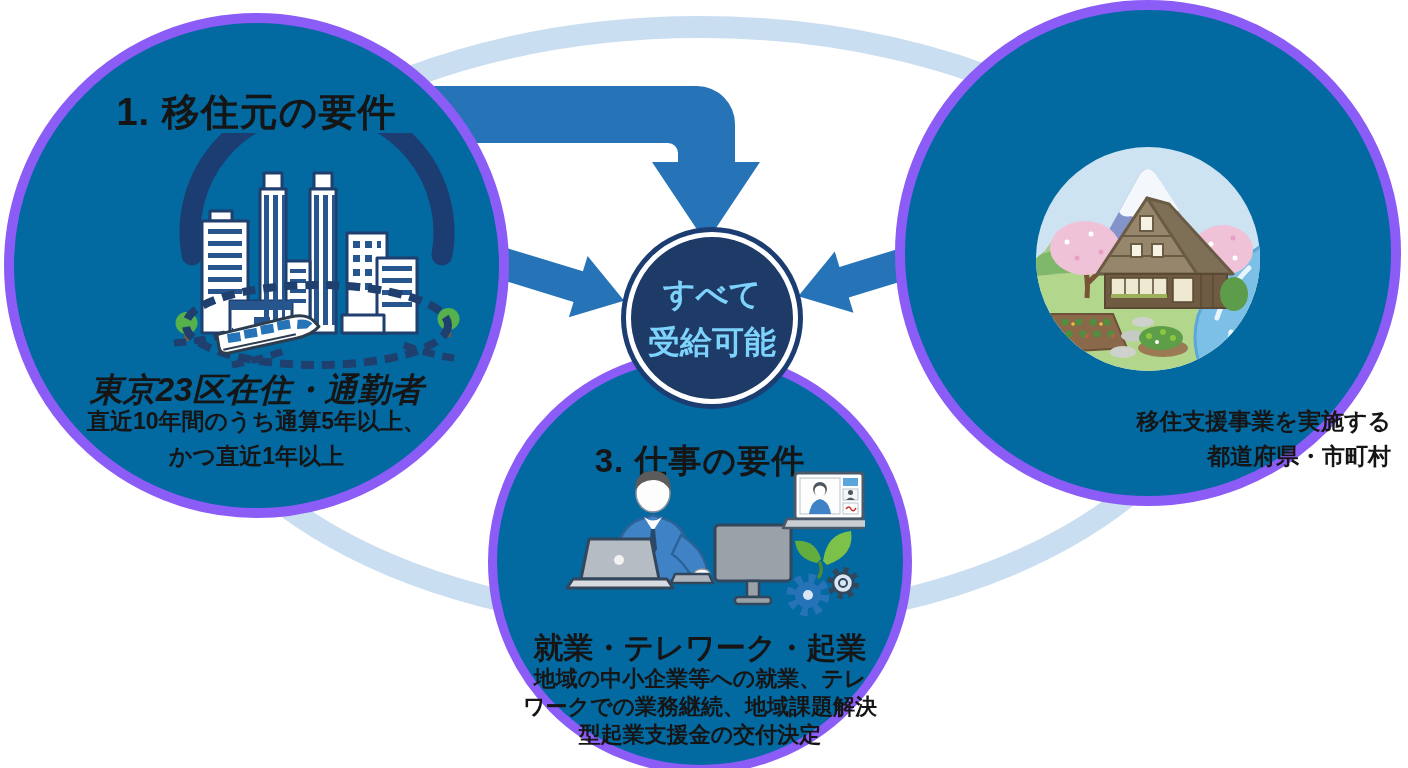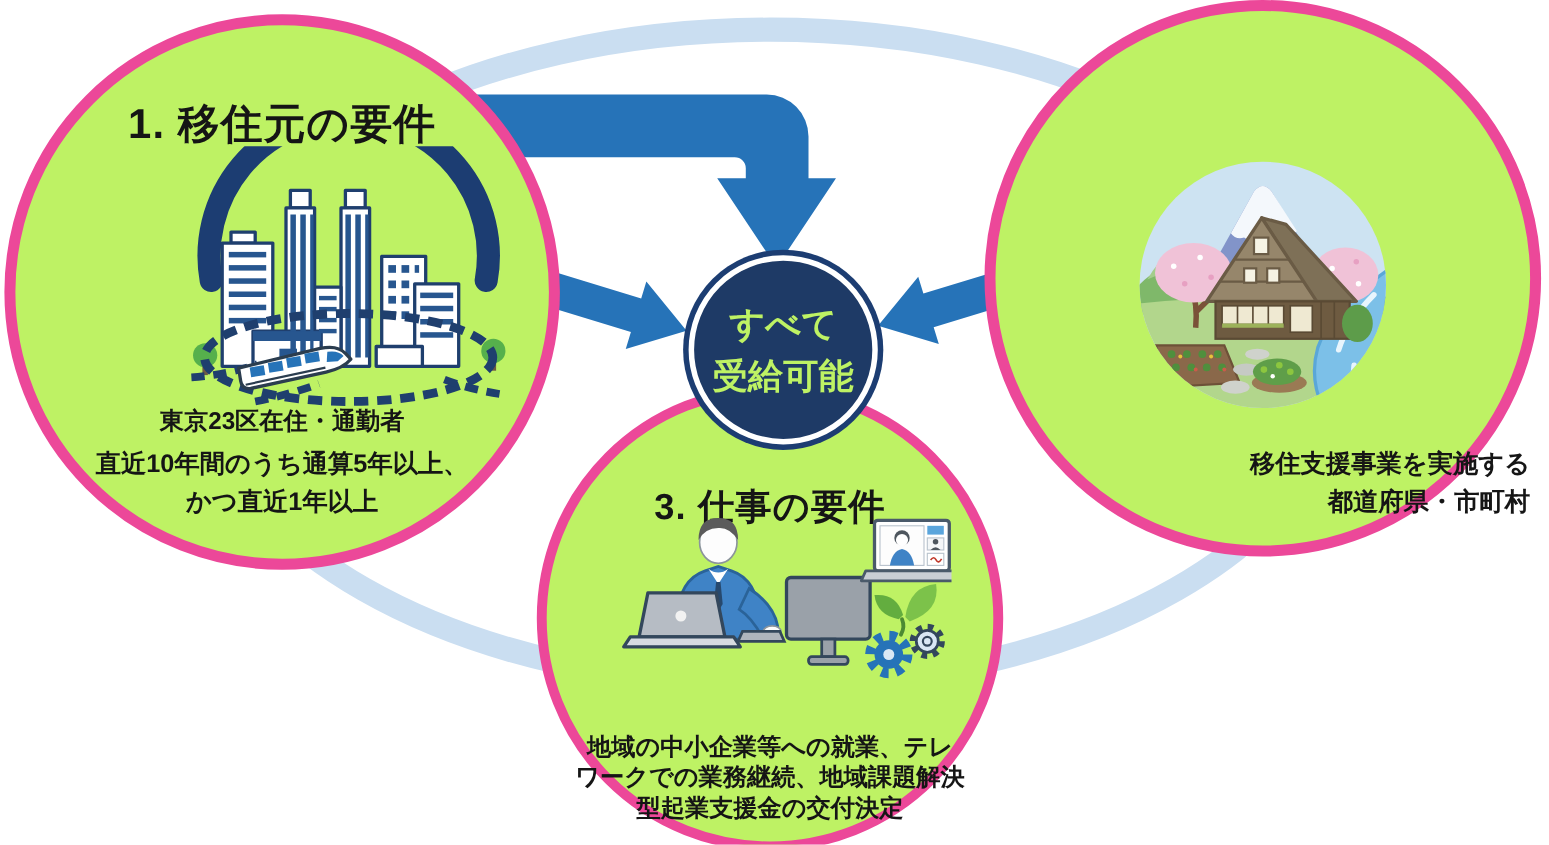--- a/index.html
+++ b/index.html
@@ -2,46 +2,46 @@
 <html><head>
 <meta charset="utf-8">
 <style>
   html,body{margin:0;padding:0;background:#fff;}
   .stage{
     position:relative;width:1408px;height:768px;background:#fff;overflow:hidden;
     font-family:"Liberation Sans","DejaVu Sans",sans-serif;color:#151515;
   }
   .bg{position:absolute;left:0;top:0;z-index:1;}
   .circle{
-    position:absolute;border-radius:50%;background:#bef264;
-    border:10px solid #ec4899;box-sizing:border-box;z-index:2;
+    position:absolute;border-radius:50%;background:#0369a1;
+    border:10px solid #8b5cf6;box-sizing:border-box;z-index:2;
   }
   .c-origin{left:4px;top:13px;width:505px;height:505px;}
   .c-dest{left:895px;top:0;width:506px;height:506px;}
   .c-work{left:488px;top:350px;width:424px;height:424px;border-width:9px;}
   .title,.main,.subs{position:absolute;left:0;width:100%;text-align:center;font-weight:700;}
   .c-origin .title{top:64px;font-size:38px;letter-spacing:1px;}
   .c-dest .title{top:78px;font-size:38px;letter-spacing:1px;}
   .c-work .title{top:80px;font-size:33px;letter-spacing:1px;}
-  .c-origin .main{top:345px;font-size:22px;}
+  .c-origin .main{top:345px;font-size:33px;font-style:italic;}
   .c-dest .main{top:353px;font-size:33px;}
   .c-work .main{top:269px;font-size:30px;}
   .c-origin .subs{top:381px;font-size:23px;line-height:35px;}
   .c-dest .subs{top:394px;font-size:23px;line-height:35px;text-align:right;}
   .c-work .subs{top:306px;font-size:22px;line-height:28px;}
   .illus{position:absolute;}
   .c-origin .illus{left:158px;top:110px;width:290px;height:240px;}
   .c-dest .illus{left:130px;top:136px;width:226px;height:226px;}
   .c-work .illus{left:58px;top:108px;width:310px;height:155px;}
   .badge{
     position:absolute;left:626px;top:232px;width:172px;height:172px;box-sizing:border-box;
     border-radius:50%;background:#1e3a66;border:5px solid #fff;
     box-shadow:0 0 0 5px #1c3d72;z-index:3;
     display:flex;flex-direction:column;align-items:center;justify-content:center;
-    color:#bef264;font-weight:700;font-size:32px;line-height:48px;text-align:center;
+    color:#7dd3fc;font-weight:700;font-size:32px;line-height:48px;text-align:center;
   }
 </style>
 </head>
 <body>
 
 <div class="stage">
 
   <svg class="bg" width="1408" height="768" viewBox="0 0 1408 768">
     <ellipse cx="700" cy="325" rx="522" ry="298" fill="none" stroke="#cadef1" stroke-width="22"></ellipse>
     <path d="M 430 86 L 697 86 A 38 38 0 0 1 735 124 L 735 162 L 760 162 L 706 243 L 652 162 L 678 162 L 678 153 A 10 10 0 0 0 668 143 L 430 143 Z" fill="#2673b8"></path>
@@ -257,20 +257,21 @@
         <path d="M 265 96 Q 268 103 264 110" stroke="#4c8a33" stroke-width="3.5" fill="none" stroke-linecap="round"></path>
         <circle cx="253" cy="128" r="17" fill="none" stroke="#2673b8" stroke-width="9" stroke-dasharray="6.7 6.65"></circle>
         <circle cx="253" cy="128" r="13" fill="#2673b8"></circle>
         <circle cx="253" cy="128" r="5" fill="#d9e7f4"></circle>
         <circle cx="288" cy="116" r="13" fill="none" stroke="#33475c" stroke-width="6" stroke-dasharray="5.1 5.1"></circle>
         <circle cx="288" cy="116" r="10" fill="#d9e7f4" stroke="#33475c" stroke-width="2.5"></circle>
         <circle cx="288" cy="116" r="4" fill="none" stroke="#33475c" stroke-width="2"></circle>
       </g>
     </svg>
 
+    <div class="main">就業・テレワーク・起業</div>
     <div class="subs">
       <div>地域の中小企業等への就業、テレ</div>
       <div>ワークでの業務継続、地域課題解決</div>
       <div>型起業支援金の交付決定</div>
     </div>
   </div>
 
   <div class="badge">
     <div>すべて</div>
     <div>受給可能</div>

